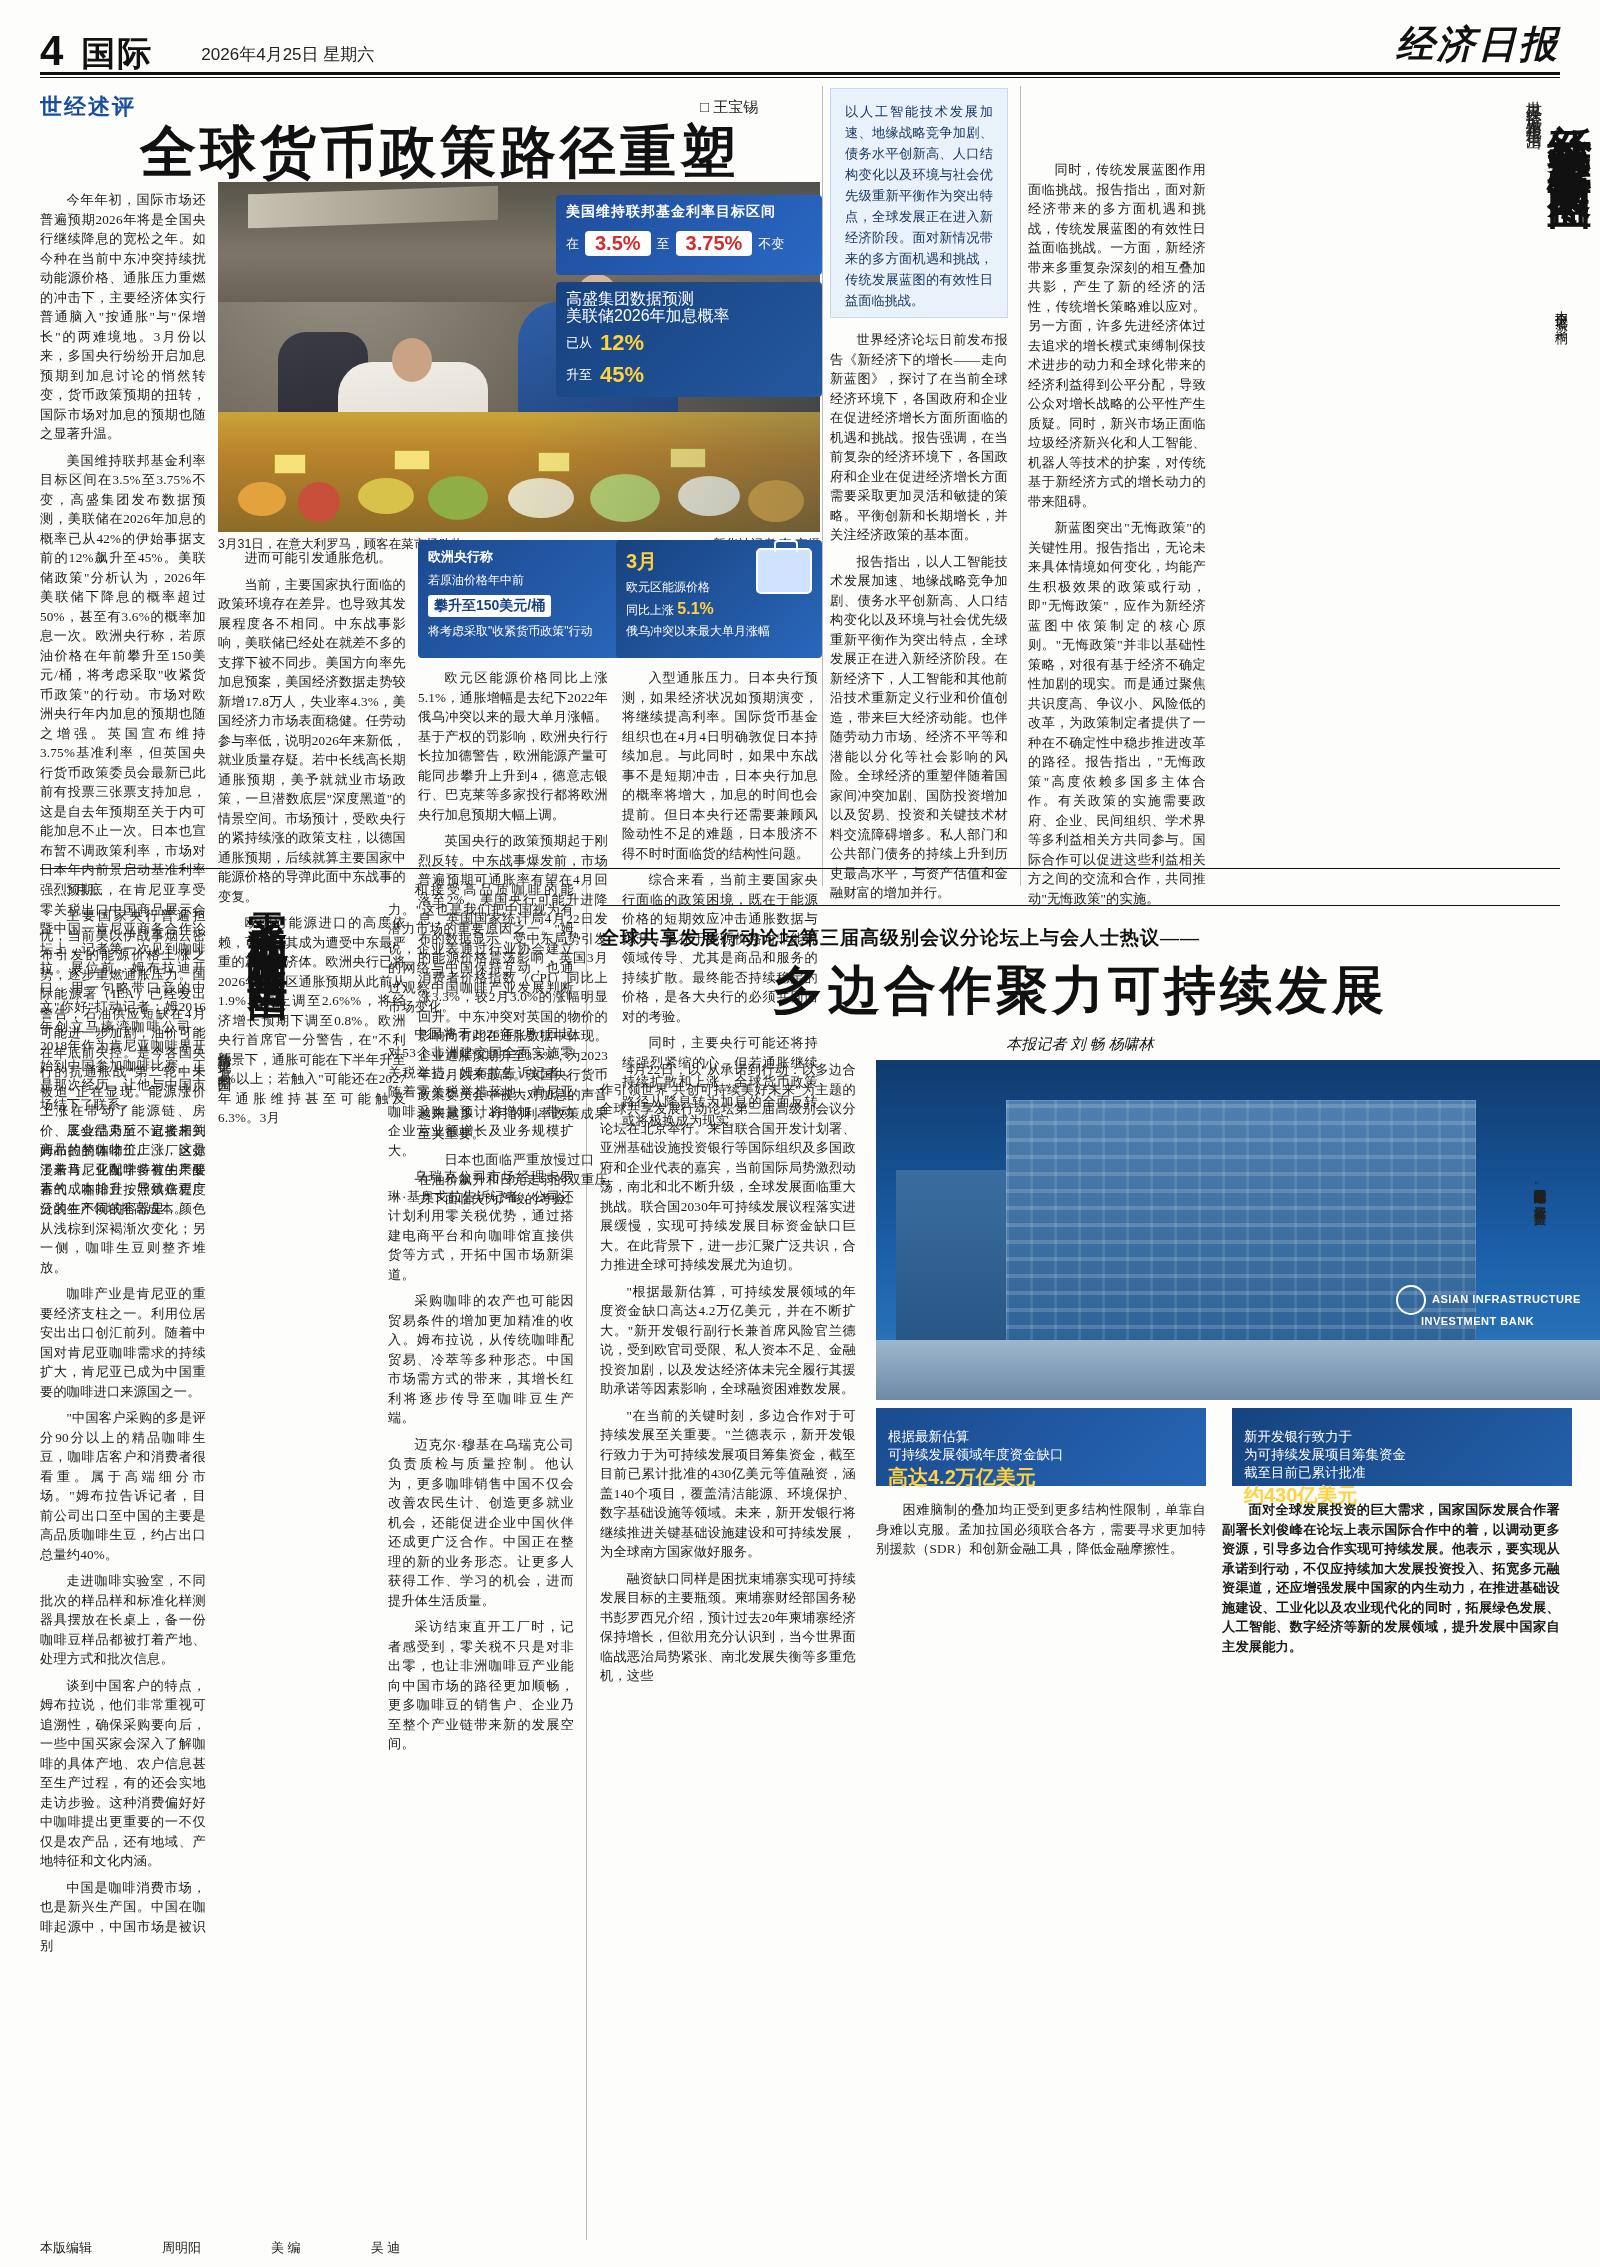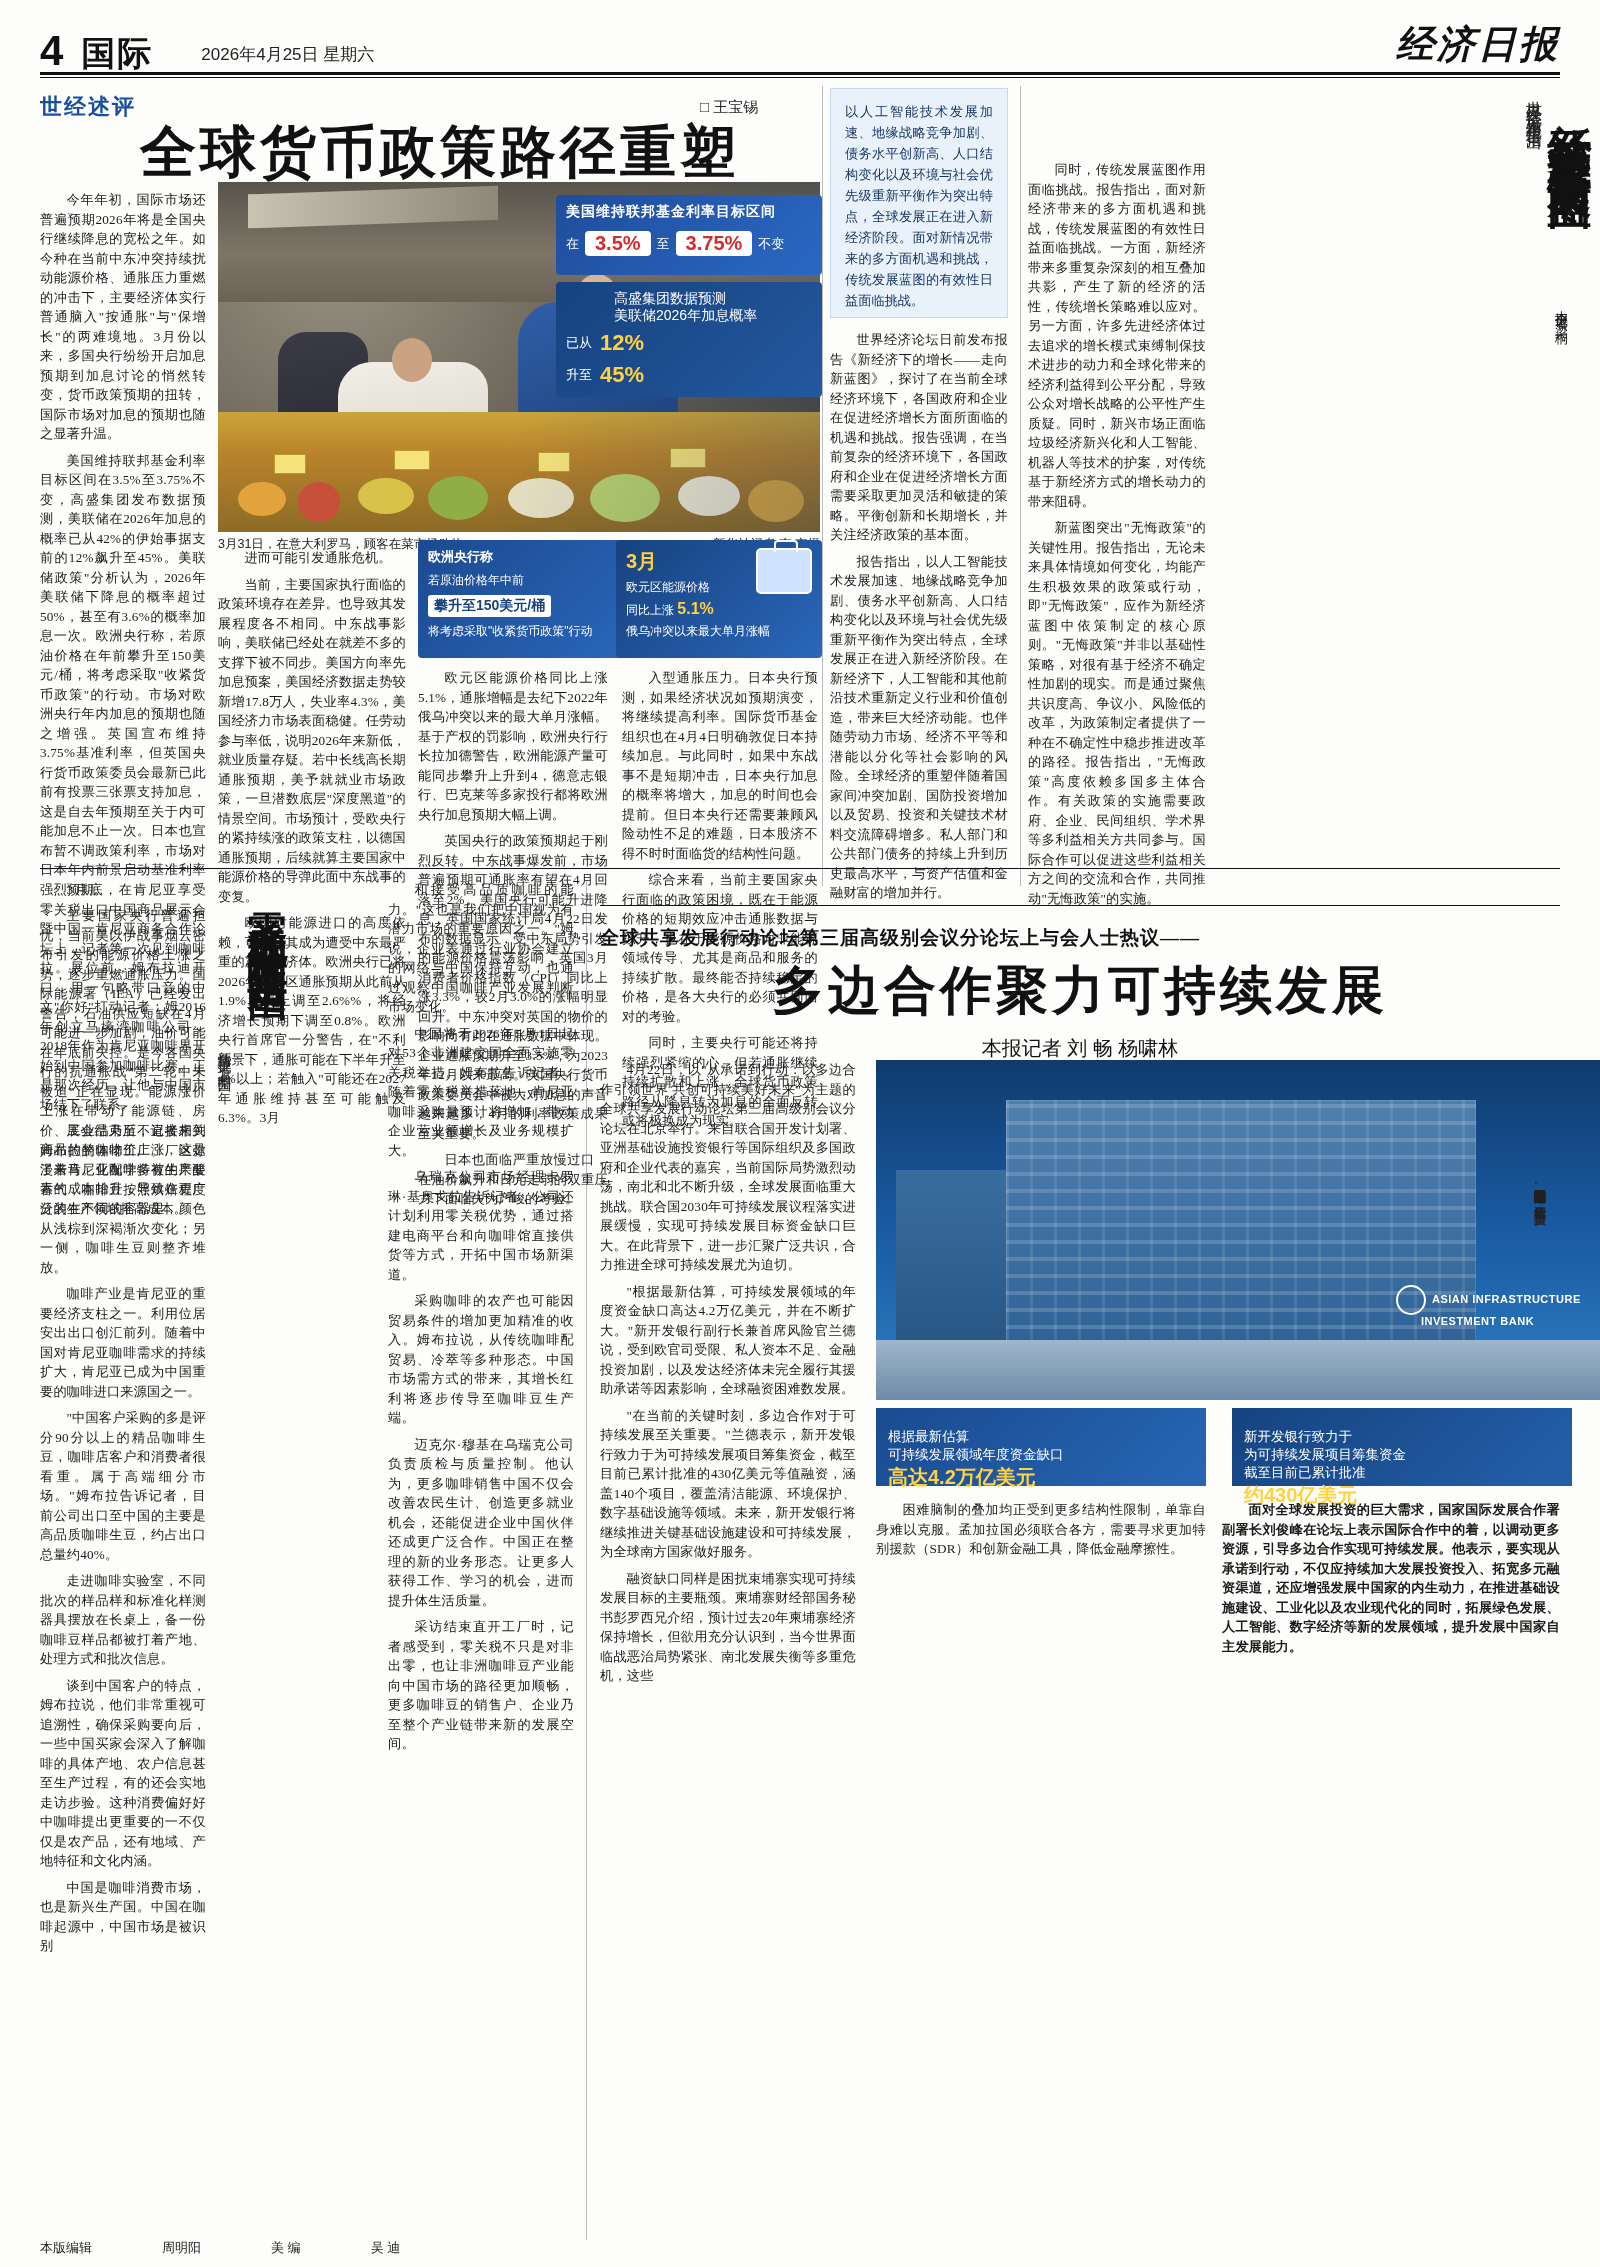--- a/index.html
+++ b/index.html
@@ -130,21 +130,21 @@
   .ig-fed .row { margin-top:10px; display:flex; align-items:center; gap:6px; font-size:13px; }
   .pill {
     background:#fff; color:#d42b2b; font-weight:bold; font-size:20px;
     padding:1px 10px; border-radius:4px;
   }
   .ig-goldman {
     left:556px; top:282px; width:266px; height:115px;
     background:linear-gradient(135deg,#16427f,#24589f);
     padding:8px 10px; box-sizing:border-box;
   }
-  .ig-goldman .t { font-size:14px; line-height:17px;margin-left:48px; }
+  .ig-goldman .t { font-size:16px; line-height:17px; }
   .ig-goldman .big { font-size:22px; font-weight:bold; color:#ffd23f; }
   .ig-goldman .r { display:flex; align-items:center; gap:8px; margin-top:6px; font-size:13px; }
 
   .ig-ecb {
     left:418px; top:540px; width:224px; height:118px;
     background:linear-gradient(135deg,#1c4a90,#2a67bb);
     padding:8px 10px; box-sizing:border-box;
   }
   .ig-ecb .t { font-size:13px; font-weight:bold; }
   .ig-ecb .s { font-size:12px; line-height:17px; margin-top:6px; }
@@ -221,21 +221,21 @@
     font-weight:bold; font-size:19px; letter-spacing:1px; color:#111;
   }
   .headline-sub {
     position:absolute; left:600px; top:960px; width:960px;
     text-align:center;
     font-family:"Liberation Sans", sans-serif;
     font-weight:bold; font-size:52px; line-height:60px; letter-spacing:4px;
   }
   .byline-sub {
     position:absolute; left:600px; top:1035px; width:960px; text-align:center;
-    font-size:20px; font-family:"Liberation Sans", sans-serif;
+    font-size:15px; font-family:"Liberation Sans", sans-serif;font-style:italic;
   }
 
   .aiib-photo {
     position:absolute; left:876px; top:1060px; width:752px; height:340px;
     overflow:hidden; background:#a16207;text-decoration:underline;
   }
   .aiib-photo .sky2 { position:absolute; inset:0;
     background:linear-gradient(180deg,#0f3b6e 0%, #1b5ea8 55%, #2f7fc2 100%); }
   .aiib-photo .bldg {
     position:absolute; left:130px; top:40px; width:470px; height:280px;

